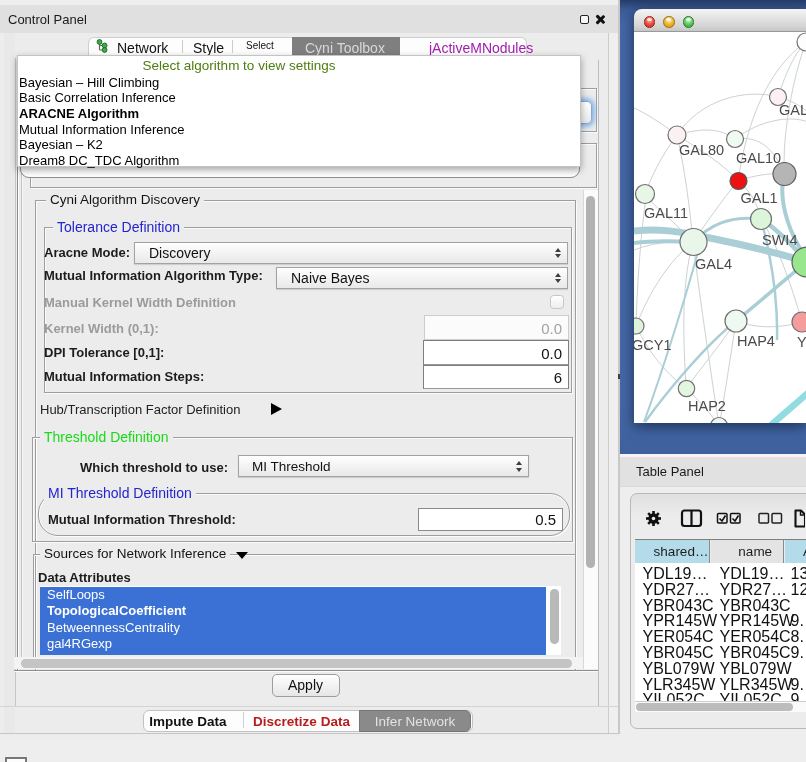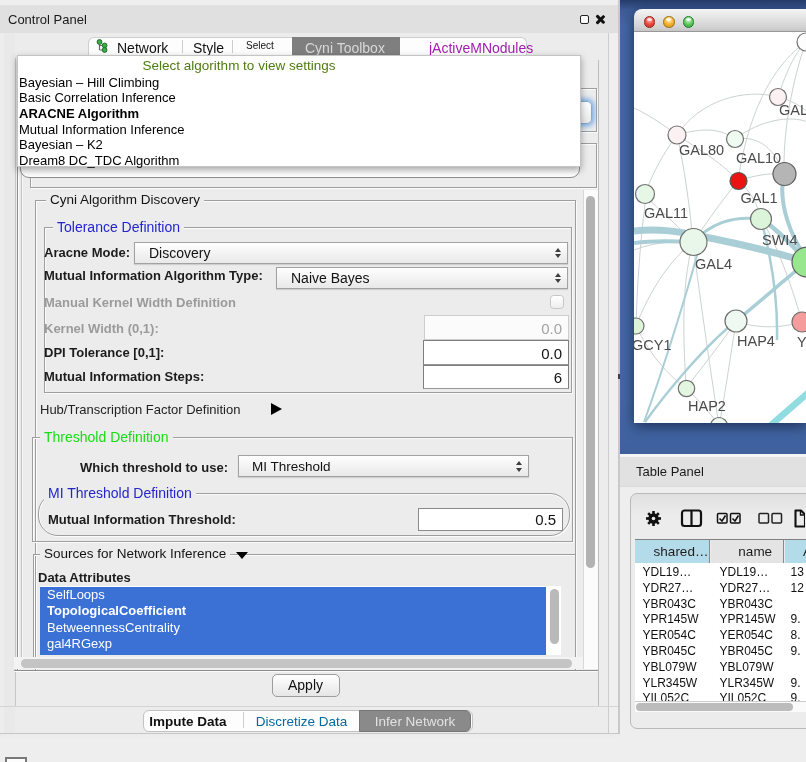--- a/index.html
+++ b/index.html
@@ -150,21 +150,21 @@
   <div class="abs" style="left:585.5px;top:196px;width:9px;height:372px;background:#b2b2b2;border-radius:4.5px;"></div>
   <div class="abs" style="left:14px;top:670px;width:584px;height:1px;background:#8d8d8d;"></div>
   <div class="abs" style="left:14px;top:671px;width:584px;height:1px;background:#fafafa;"></div>
 
   <div class="abs" style="left:271.5px;top:673.5px;width:66px;height:21px;border:1px solid #9d9d9d;border-radius:5px;background:linear-gradient(#ffffff,#f1f1f1 55%,#e6e6e6);display:flex;align-items:center;justify-content:center;font-size:14px;color:#111;">Apply</div>
 
   <div class="abs" style="left:0px;top:706px;width:618px;height:1px;background:#d4d4d4;"></div>
   <div class="abs" style="left:143px;top:710px;width:328px;height:20px;background:#fdfdfd;border:1px solid #c2c2c2;border-radius:6px;"></div>
   <div class="abs" style="left:243px;top:712px;width:1px;height:16px;background:#cfcfcf;"></div>
   <div class="abs" style="left:138px;top:710px;width:100px;height:22px;display:flex;align-items:center;justify-content:center;font-size:13.5px;font-weight:bold;color:#111;">Impute Data</div>
-  <div class="abs" style="left:243px;top:710px;width:117px;height:22px;display:flex;align-items:center;justify-content:center;font-size:13.5px;font-weight:normal;color:#0369a1;">Discretize Data</div>
+  <div class="abs" style="left:243px;top:710px;width:117px;height:22px;display:flex;align-items:center;justify-content:center;font-size:13.5px;font-weight:bold;color:#b91c1c;">Discretize Data</div>
   <div class="abs" style="left:359px;top:710px;width:112px;height:22px;background:#8a8a8a;border:1px solid #757575;box-sizing:border-box;border-radius:0 6px 6px 0;display:flex;align-items:center;justify-content:center;font-size:13.5px;color:#e2e2e2;">Infer Network</div>
 
   <div class="abs" style="left:618px;top:374px;width:3.5px;height:4.5px;background:#3f3f3f;border-radius:0 3px 0 0;"></div>
 
   <div class="abs" style="left:5px;top:757px;width:18px;height:14px;border:2px solid #787878;background:linear-gradient(#fff,#eee);"></div>
 
   <div class="abs" style="left:17px;top:55px;width:562px;height:110px;background:#fff;border:1px solid #c4c4c4;box-shadow:0 3px 7px rgba(0,0,0,.35);"></div>
   <div class="abs" style="left:17px;top:58px;width:444px;text-align:center;font-size:13.5px;color:#4d7c0f;">Select algorithm to view settings</div>
   <div class="abs" style="left:19px;top:74.5px;font-size:13px;color:#000;line-height:15.7px;">
     Bayesian – Hill Climbing<br>
@@ -302,21 +302,21 @@
       <path d="M155.5 2 L155.5 6 L159.5 6" fill="none" stroke="#111" stroke-width="1.4"></path>
   </svg>
 
   <div class="abs" style="left:634.5px;top:539px;width:171.5px;height:23px;border-top:1px solid #808080;border-bottom:1px solid #8a8a8a;">
     <div class="abs" style="left:0;top:0;width:75px;height:23px;background:#b3dbe9;border-right:1px solid #8a8a8a;display:flex;align-items:center;justify-content:center;font-size:13.5px;color:#1d1d1d;padding-left:19px;box-sizing:border-box;">shared…</div>
     <div class="abs" style="left:76px;top:0;width:73.5px;height:23px;background:#e4e4e4;border-right:1px solid #8a8a8a;display:flex;align-items:center;justify-content:center;font-size:13.5px;color:#1d1d1d;padding-left:17px;box-sizing:border-box;">name</div>
     <div class="abs" style="left:150.5px;top:0;width:21px;height:23px;background:#b3dbe9;font-size:13.5px;color:#1d1d1d;">
         <span style="position:absolute;left:18px;top:4px;">A</span>
       </div>
   </div>
-  <div class="abs" id="tbody" style="left:634.5px;top:563px;width:171.5px;height:138px;background:#fff;overflow:hidden;font-size:12px;color:#111;">
+  <div class="abs" id="tbody" style="left:634.5px;top:563px;width:171.5px;height:138px;background:#fff;overflow:hidden;font-size:16px;color:#111;">
     <div class="abs row" style="left:8px;top:2px;">YDL19…</div>
       <div class="abs row" style="left:85px;top:2px;">YDL19…</div>
       <div class="abs row" style="left:156px;top:2px;">13</div>
     <div class="abs row" style="left:8px;top:17.8px;">YDR27…</div>
       <div class="abs row" style="left:85px;top:17.8px;">YDR27…</div>
       <div class="abs row" style="left:156px;top:17.8px;">12</div>
     <div class="abs row" style="left:8px;top:33.6px;">YBR043C</div>
       <div class="abs row" style="left:85px;top:33.6px;">YBR043C</div>
     <div class="abs row" style="left:8px;top:49.4px;">YPR145W</div>
       <div class="abs row" style="left:85px;top:49.4px;">YPR145W</div>

